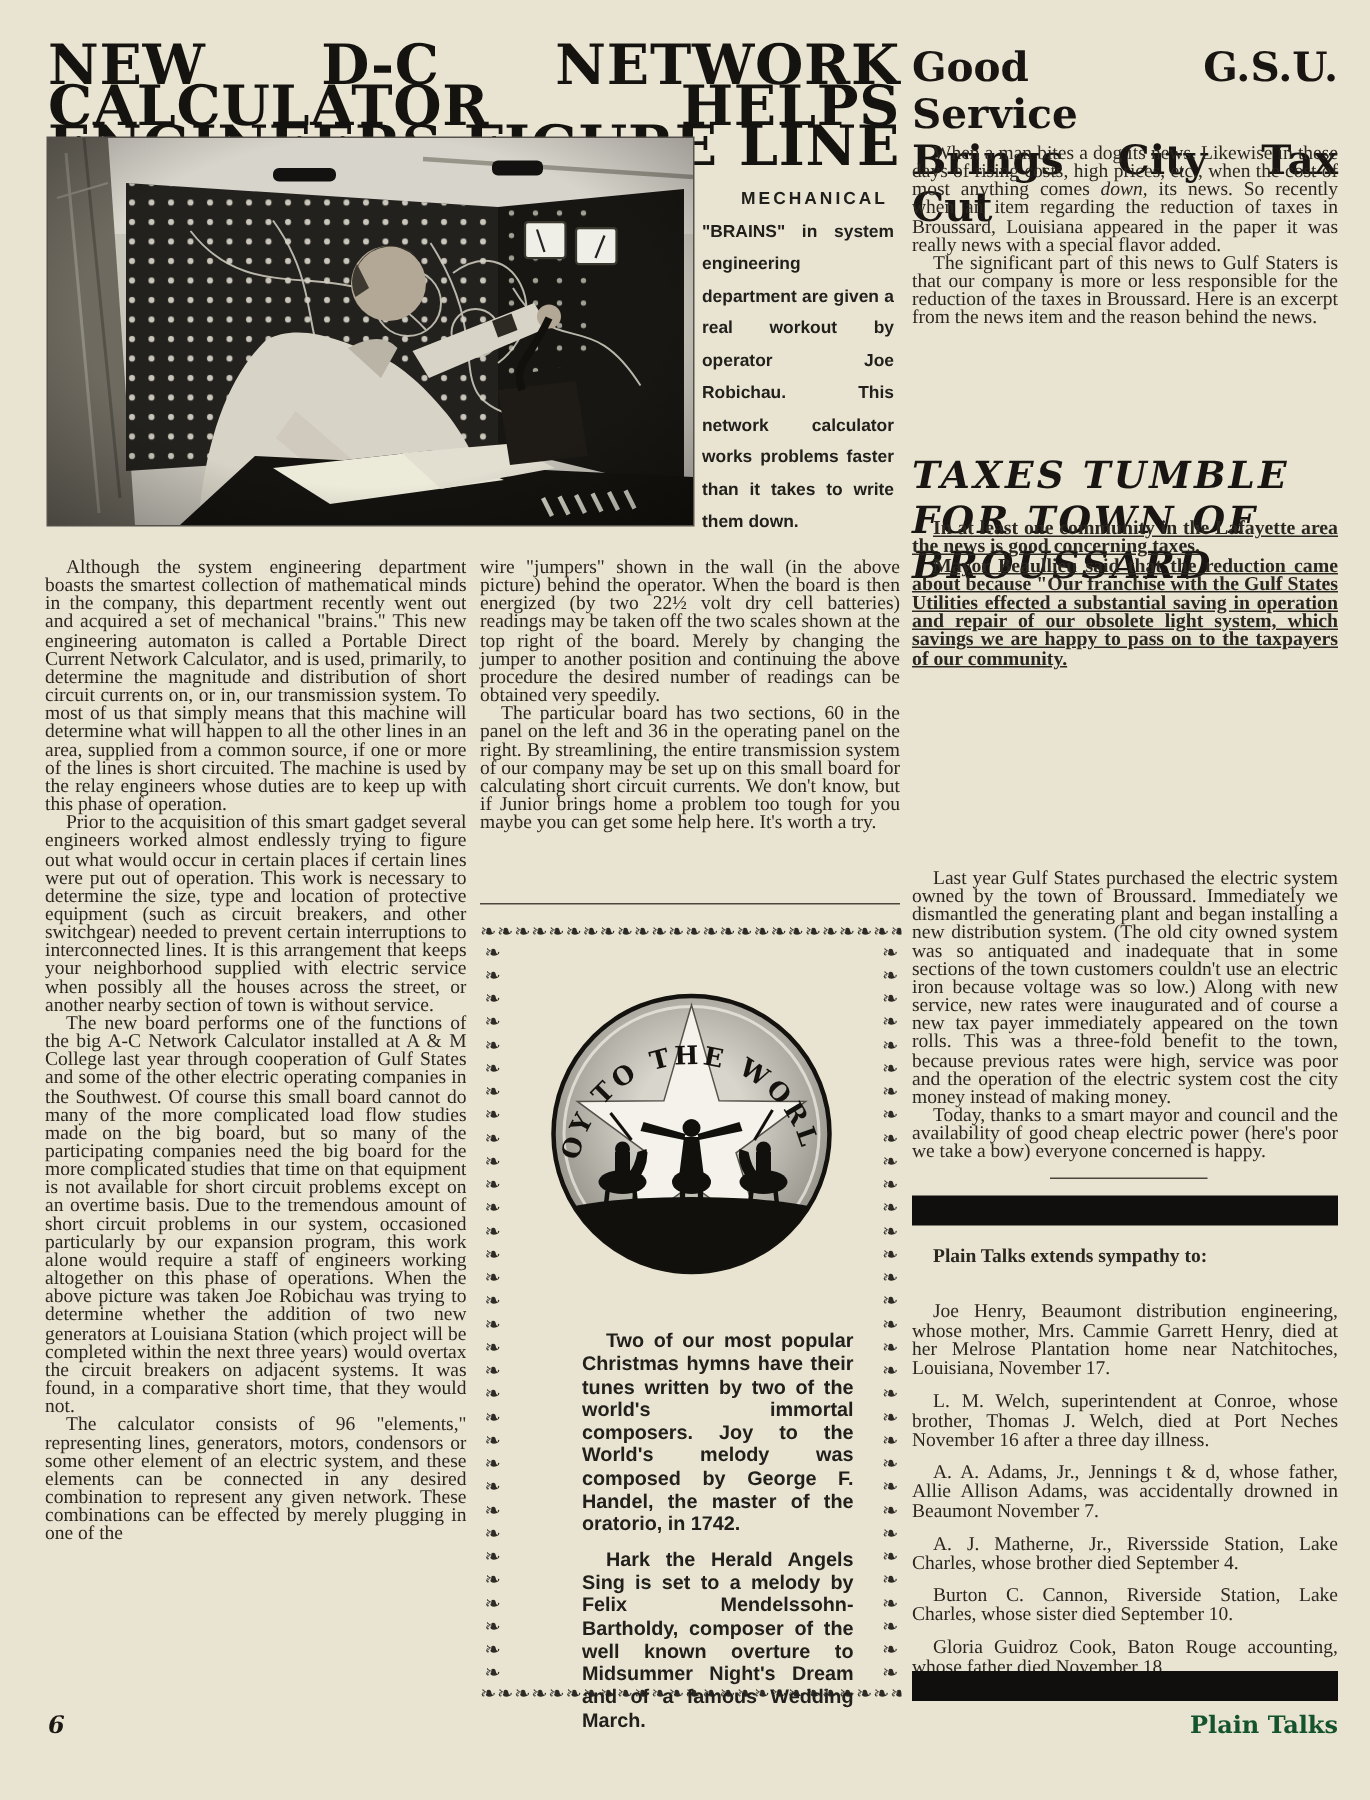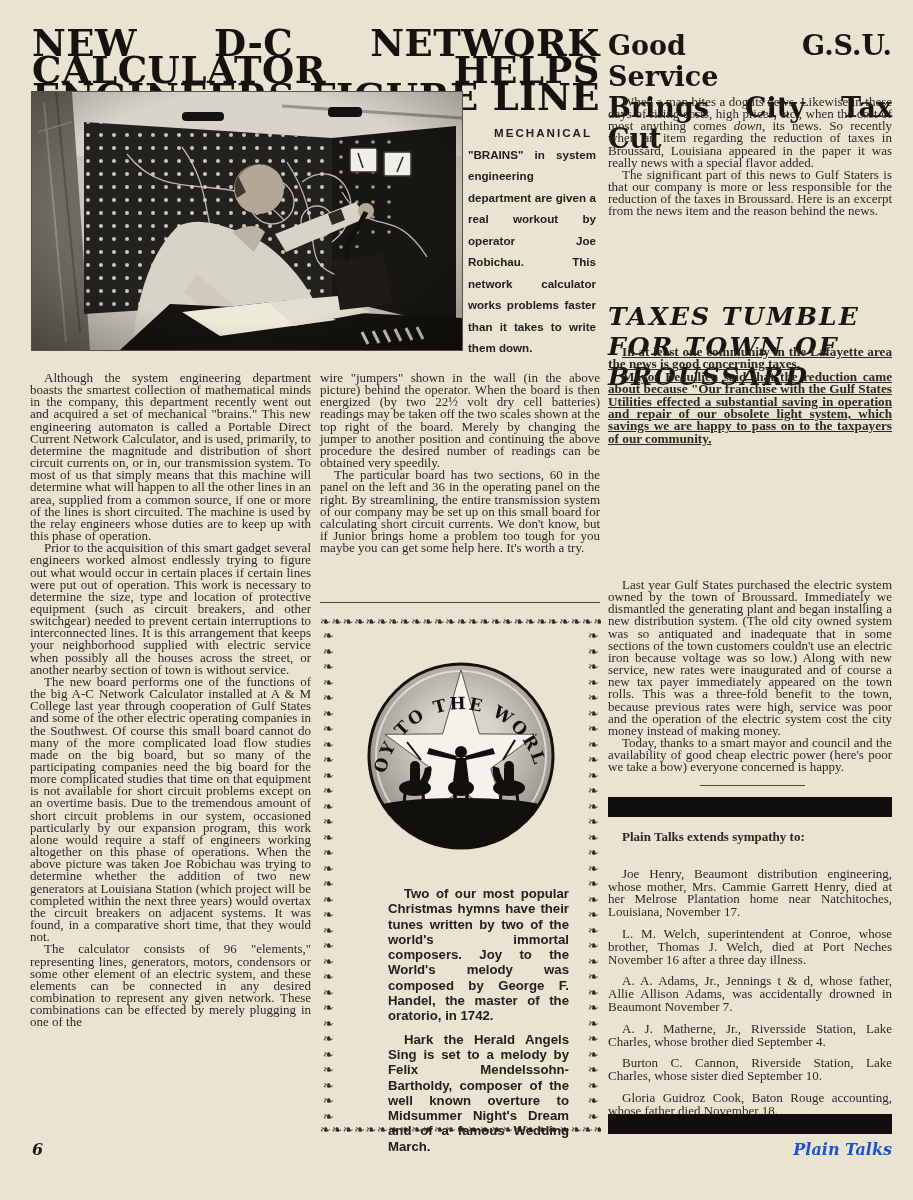--- a/index.html
+++ b/index.html
@@ -77,21 +77,21 @@
   .xmas-text{
     position:absolute;left:14px;right:14px;top:254px;
     font-family:"Liberation Sans", sans-serif;font-weight:bold;
     font-size:13.2px;line-height:15.3px;color:#22201c;text-align:justify;margin-left:36px;
   }
   .xmas-text p{margin:0 0 8px 0;text-indent:16px;}
   
   .page-number{position:absolute;left:32px;top:1140px;
     font-family:"DejaVu Serif", serif;font-weight:bold;font-style:italic;font-size:16px;color:#1c1915;}
   .footer-brand{position:absolute;left:608px;top:1140px;width:284px;text-align:right;
-    font-family:"DejaVu Serif", serif;font-weight:bold;font-style:italic;font-size:16px;color:#1d4ed8;}
+    font-family:"DejaVu Serif", serif;font-weight:bold;font-size:16px;color:#14532d;}
   em.dn{font-style:italic;}
 </style>
 </head>
 <body>
 
 <div class="page">
 
   <div class="main-headline">
     <span class="hl">NEW D-C NETWORK CALCULATOR HELPS</span>
     <span class="hl">ENGINEERS FIGURE LINE PROBLEMS</span>

